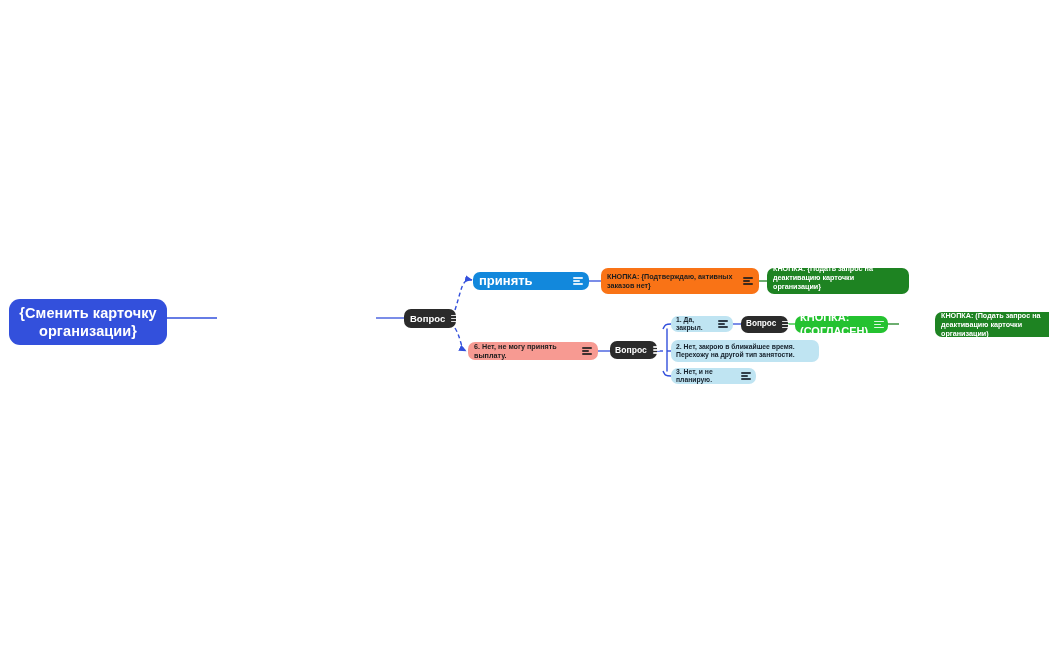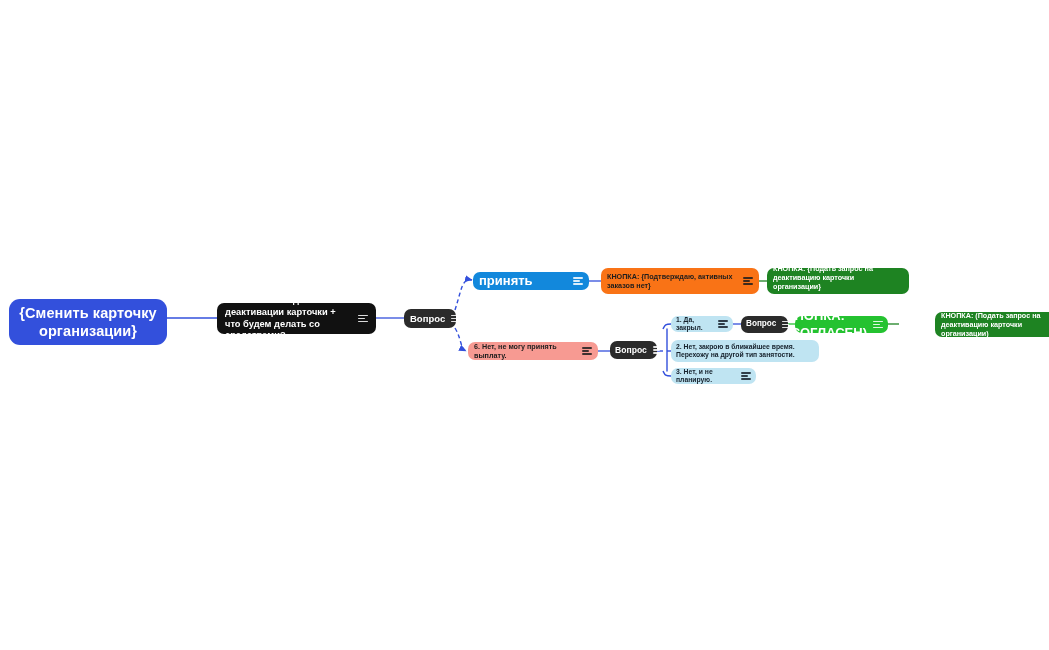--- a/index.html
+++ b/index.html
@@ -102,22 +102,21 @@
   .n-greendark {
     background: #1E8322;
     color: #ffffff;
     font-weight: 700;
     font-size: 7.2px;
   }
   .n-greenbright {
     background: #24C230;
     color: #ffffff;
     font-weight: 700;
-    font-size: 13px;
-    justify-content: flex-end;
+    font-size: 11px;
   }
   .n-lightblue {
     background: #BFE4F2;
     color: #15202b;
     font-weight: 700;
     font-size: 6.8px;
   }
 </style>
 </head>
 <body>
@@ -155,28 +154,20 @@
 
     <path d="M788,324 L795,324" stroke="#24C230" stroke-width="1.3" fill="none"></path>
 
     <path d="M888,324 L899,324" stroke="#1E8322" stroke-width="1.3" fill="none"></path>
   </svg>
 
   <div class="node n-root" style="left:9px; top:299px; width:158px; height:46px;justify-content:flex-end;">
     <span class="label">{Сменить карточку организации}</span>
   </div>
 
-  <div class="node n-dark" style="left:217px; top:303px; width:159px; height:31px; align-items:center;">
-    <span class="label">Текст о необходимости деактивации карточки + что будем делать со средствами?</span>
-    <span class="noteicon">
-        <i></i>
-        <i></i>
-        <i></i>
-      </span>
-  </div>
 
   <div class="node n-darkpill" style="left:404px; top:309px; width:52px; height:19px; padding:3px 6px;">
     <span class="label">Вопрос</span>
     <span class="noteicon">
         <i></i>
         <i></i>
         <i></i>
       </span>
   </div>
 

